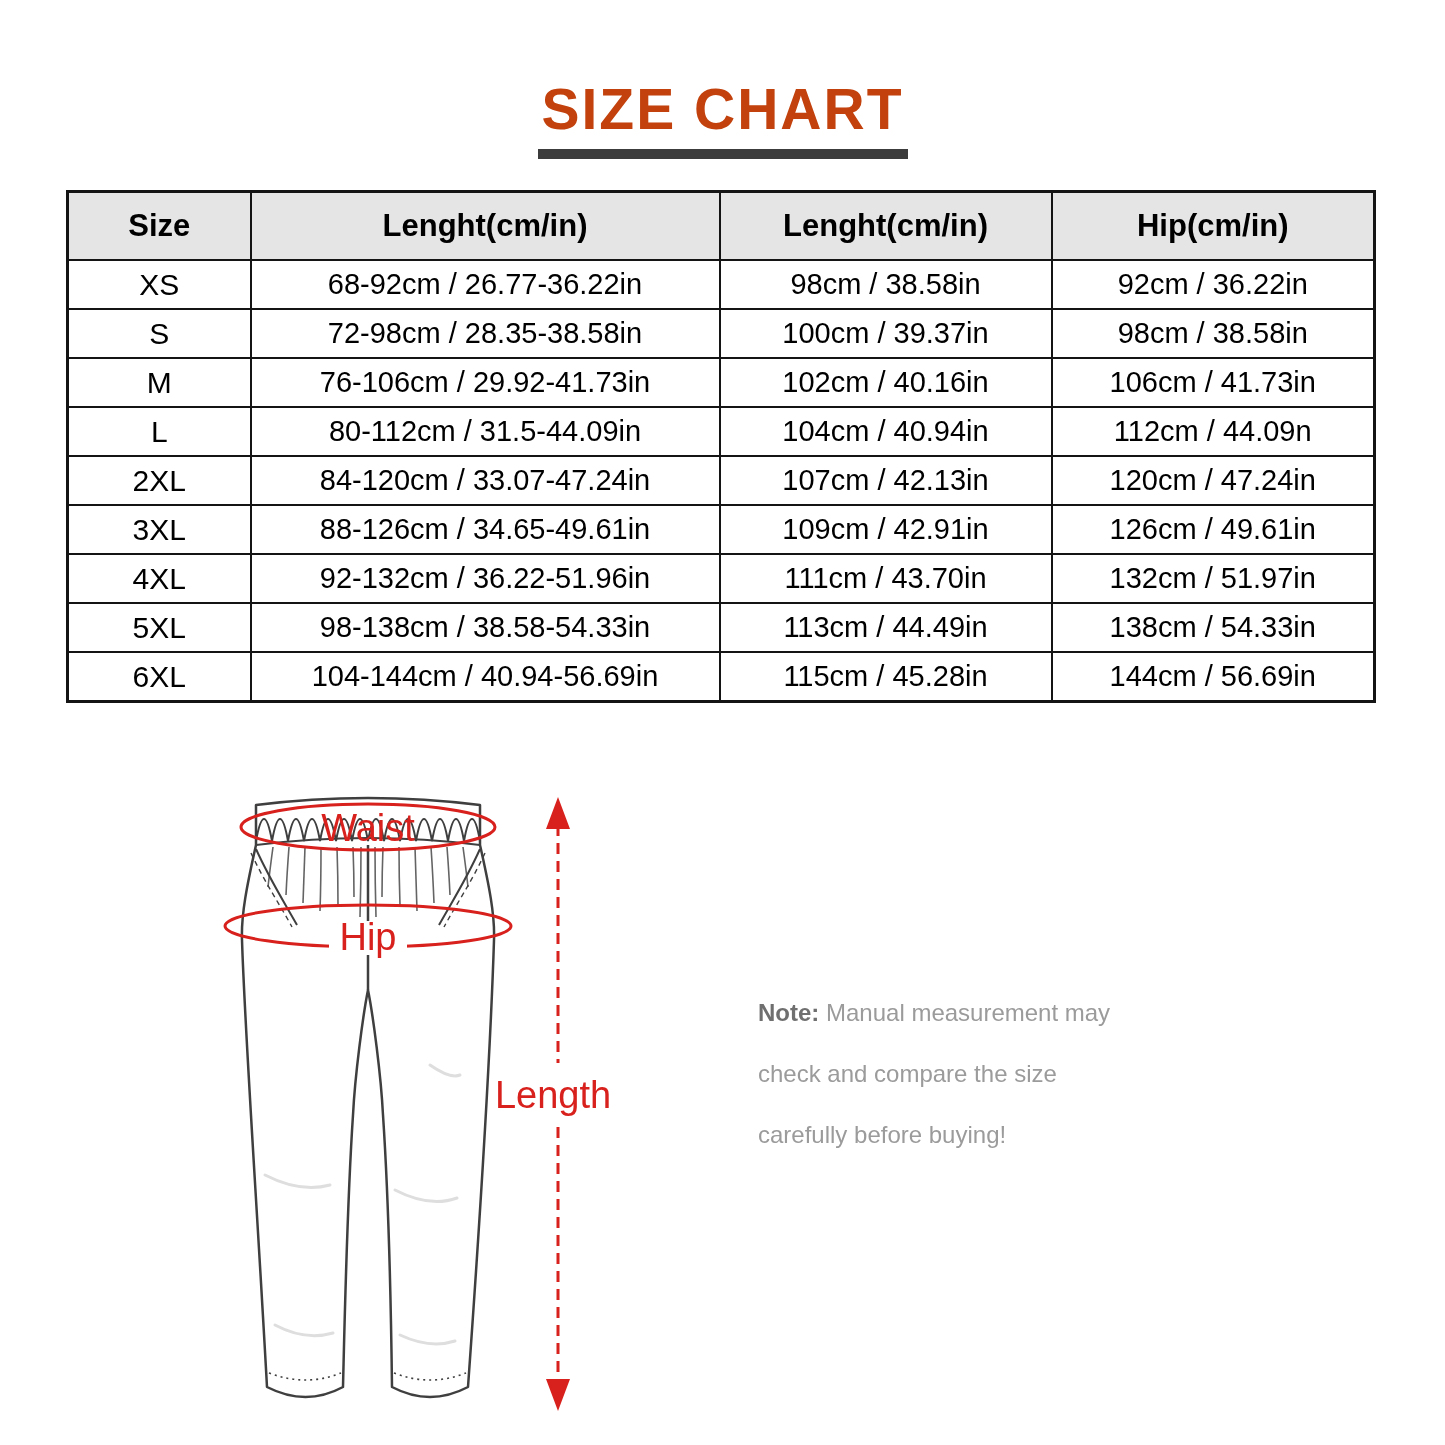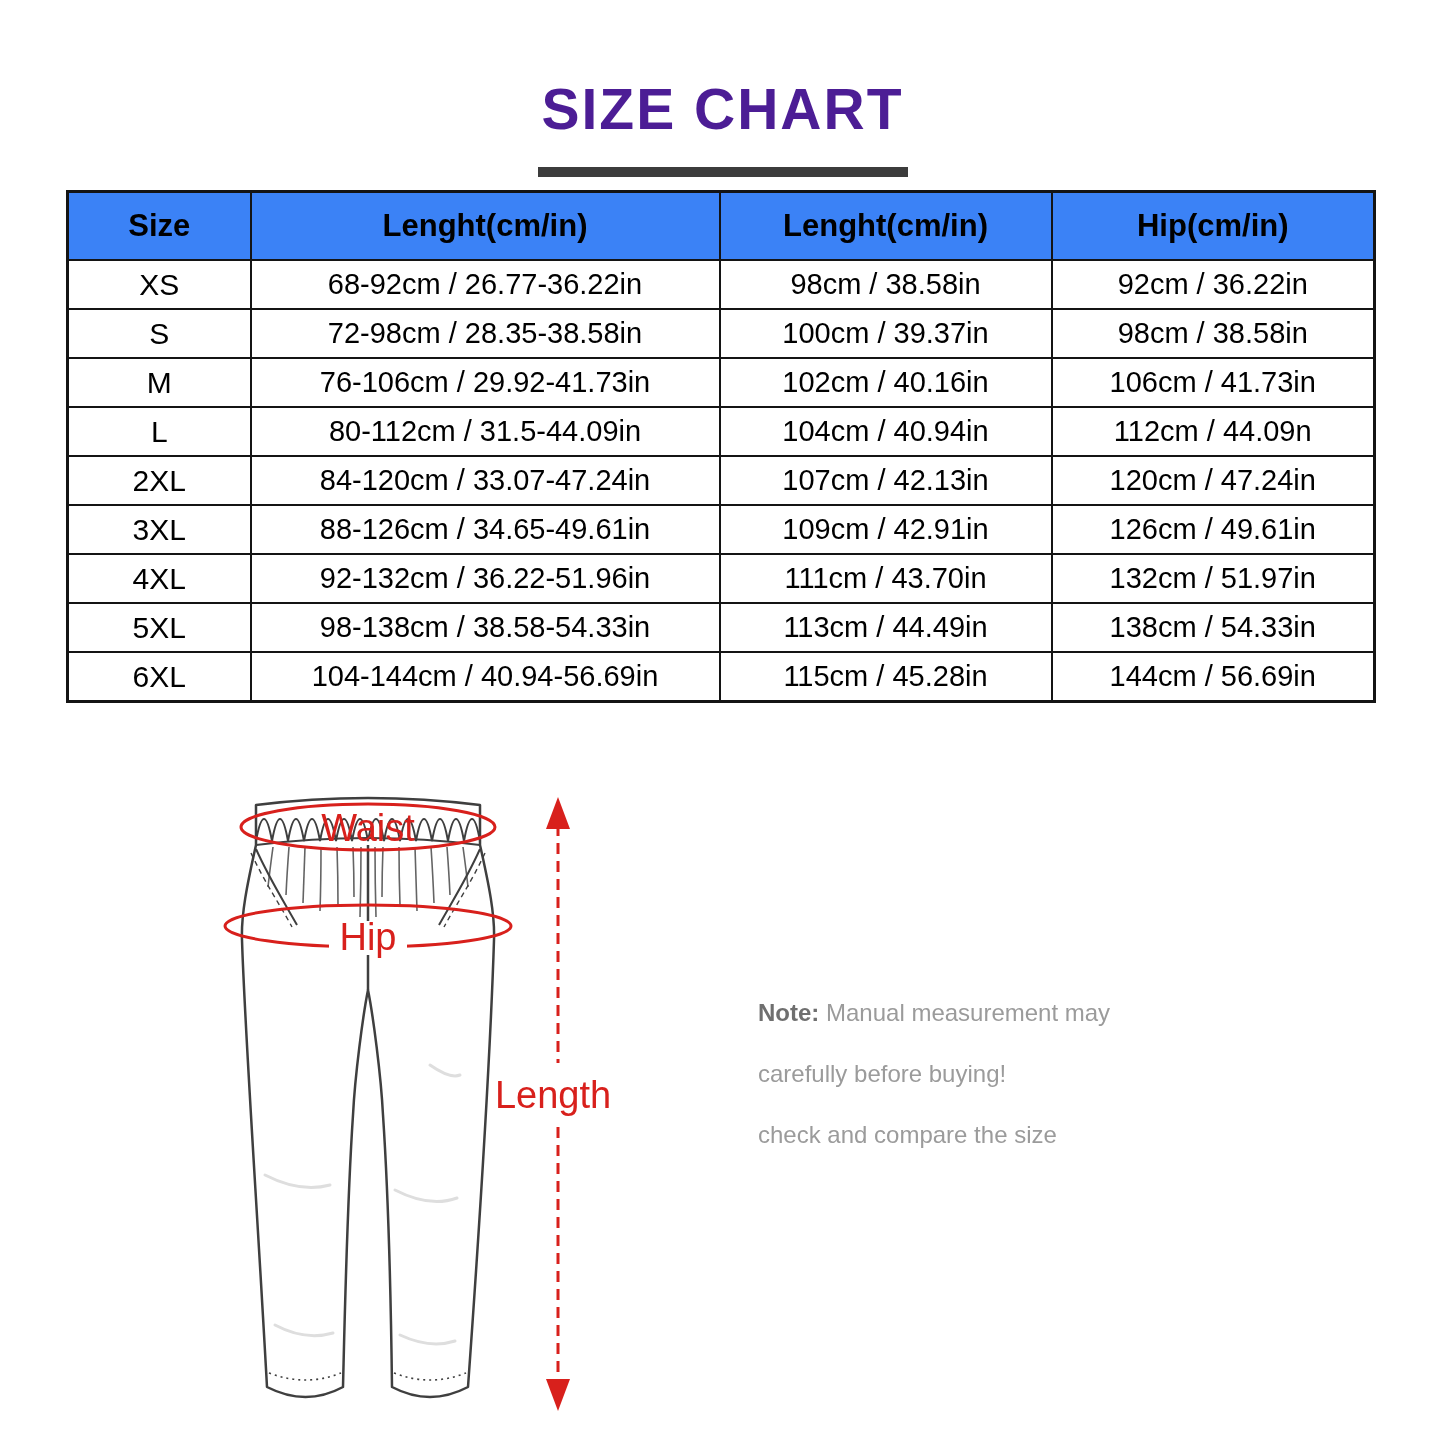--- a/index.html
+++ b/index.html
@@ -4,31 +4,31 @@
 <style>
   html,body{margin:0;padding:0;}
   body{
     width:1445px;height:1445px;position:relative;background:#ffffff;
     font-family:"Liberation Sans",sans-serif;overflow:hidden;
   }
   
   .title-wrap{position:absolute;top:76px;left:0;width:100%;text-align:center;}
   .page-title{
     display:inline-block;margin:0;font-size:57px;font-weight:bold;
-    color:#4c1d95;letter-spacing:2px;
-    border-bottom:10px solid #3c3c3c;padding:0 4px 25px 4px;
+    color:#c2410c;letter-spacing:2px;
+    border-bottom:10px solid #3c3c3c;padding:0 4px 7px 4px;
   }
   
   .size-table{
     position:absolute;left:66px;top:190px;width:1307px;
     border-collapse:collapse;table-layout:fixed;text-align:center;
     border:3px solid #141414;color:#000;
   }
   .size-table th{
-    background:#3b82f6;height:64px;font-size:31px;font-weight:bold;
+    background:#e5e5e5;height:64px;font-size:31px;font-weight:bold;
     border:2px solid #141414;
   }
   .size-table td{
     height:45px;font-size:29px;border:2px solid #141414;background:#fff;
   }
   .size-table td.size-col{font-size:30px;text-align:center;}
   
   .note{
     position:absolute;left:758px;top:982px;width:590px;
     font-size:24px;line-height:61px;color:#9b9b9b;
@@ -183,15 +183,15 @@
     <polygon points="363,636 351,604 375,604" fill="#d8201c"></polygon>
   </g>
   <text class="red-label" x="358" y="333" text-anchor="middle" font-size="41">Length</text>
 </svg>
 
 <div class="note">
   <div>
     <span class="note-label">Note:</span>
     <span>Manual measurement may</span>
   </div>
+  <div>check and compare the size</div>
   <div>carefully before buying!</div>
-  <div>check and compare the size</div>
 </div>
 
 </body></html>

